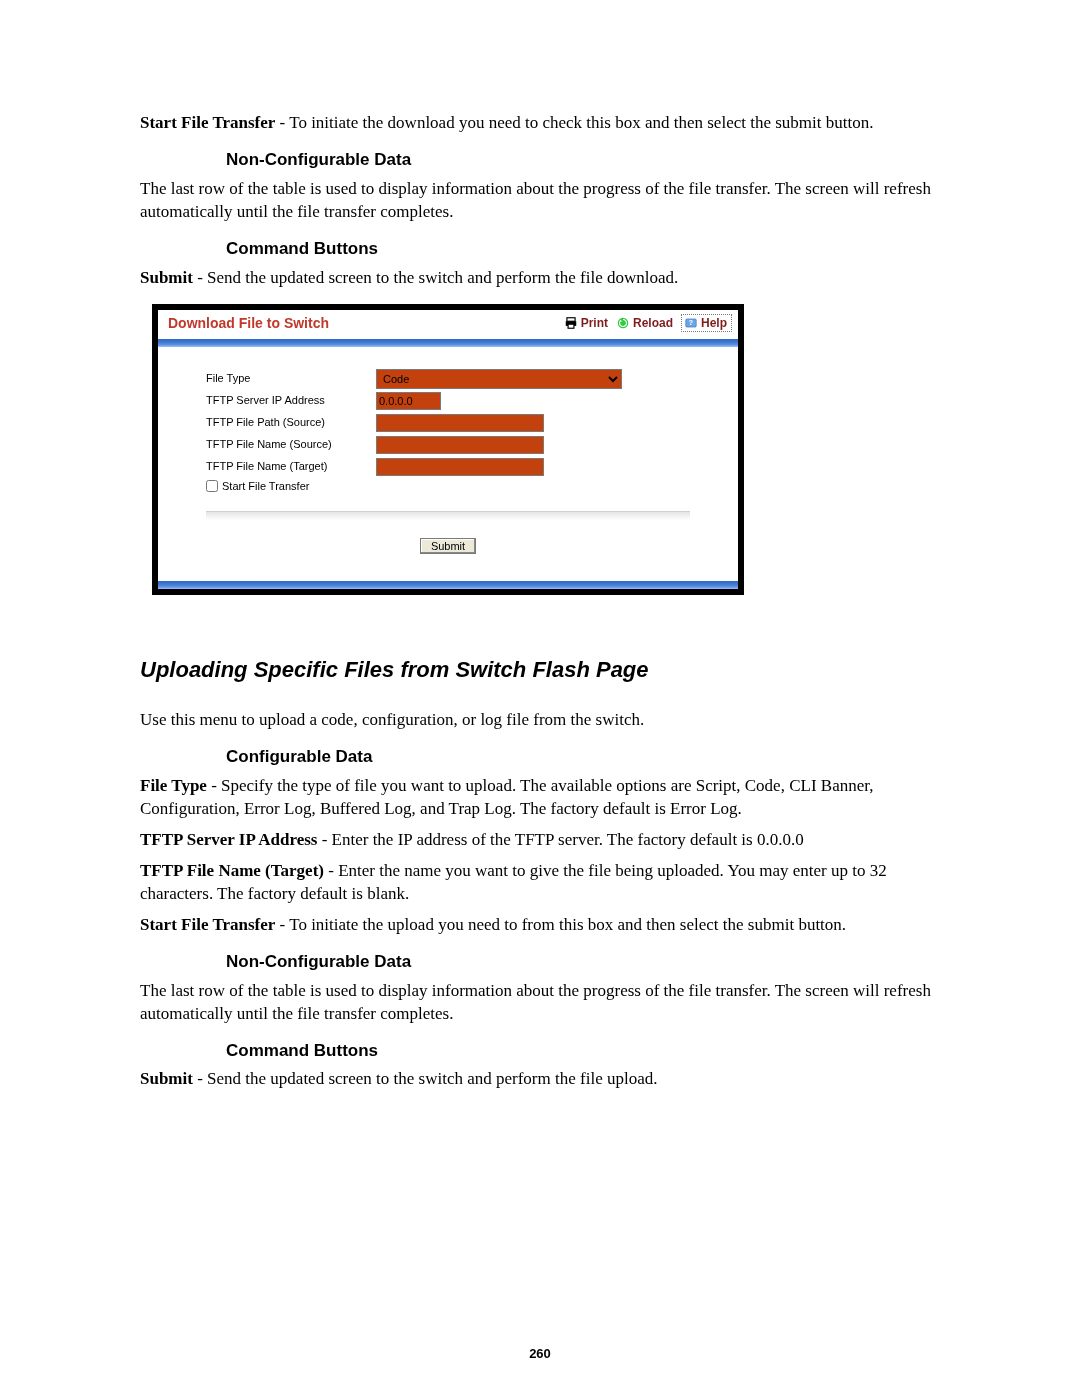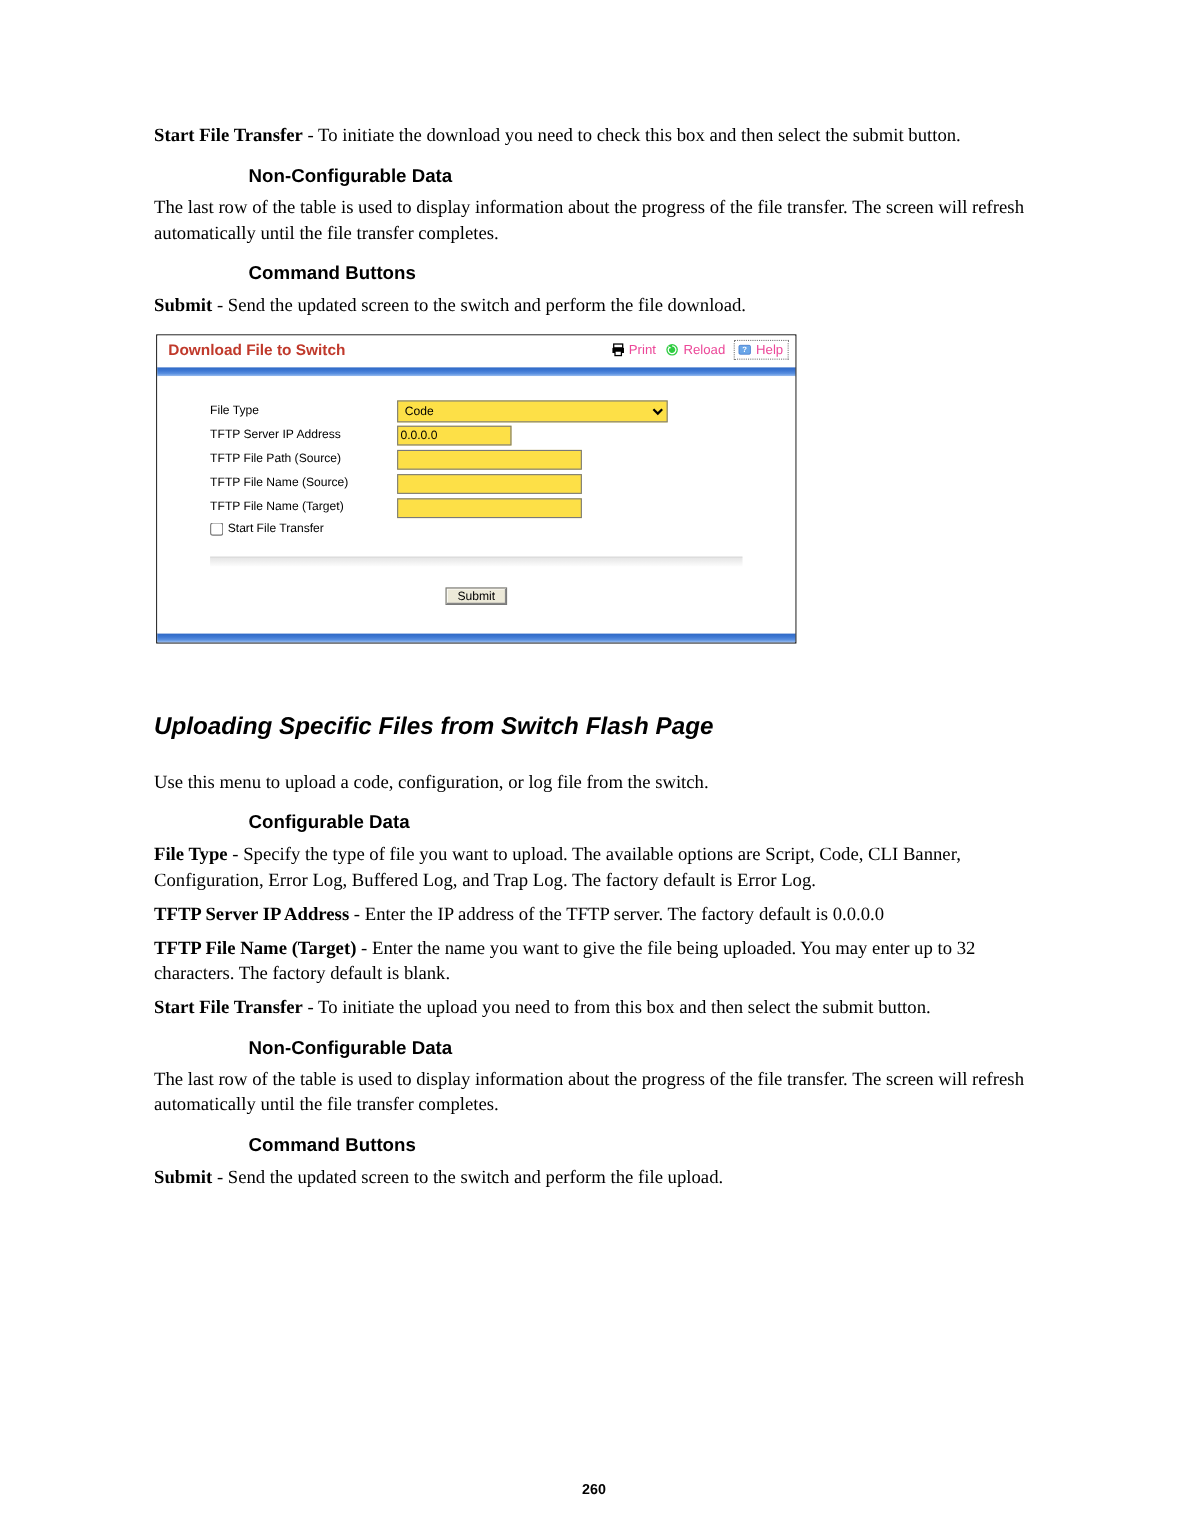--- a/index.html
+++ b/index.html
@@ -36,22 +36,22 @@
     font-style: italic;
     font-weight: bold;
     font-size: 22px;
     margin: 60px 0 25px 0;
   }
   .intro-indent {
     margin-left: 86px;
   }
   .screenshot {
     width: 580px;
-    margin: 14px 0 0 2px;
-    border: 1px solid #000000;
+    margin: 14px 0 0 12px;
+    border: 6px solid #000000;
     background: #fff;
     font-family: Tahoma, Verdana, Arial, sans-serif;
     font-size: 12px;
   }
   .shot-header {
     display: flex;
     align-items: center;
     justify-content: space-between;
     padding: 4px 6px 6px 10px;
     background: #fff;
@@ -68,23 +68,23 @@
     align-items: center;
     gap: 8px;
   }
   .tool {
     display: inline-flex;
     align-items: center;
     gap: 3px;
     cursor: pointer;
   }
   .tool-label {
-    font-weight: normal;
+    font-weight: bold;
     font-size: 12px;
-    color: #ec4899;
+    color: #7f1d1d;
   }
   .help-box {
     border: 1px dotted #7a7a7a;
     padding: 0 4px 0 2px;
   }
   .icon-svg {
     width: 14px;
     height: 14px;
     display: inline-block;
   }
@@ -113,29 +113,29 @@
     font-size: 11px;
     color: #000;
   }
   .form-control select,
   .form-control input[type="text"] {
     font-family: Tahoma, Arial, sans-serif;
     font-size: 11px;
     box-sizing: border-box;
     height: 18px;
     border: 1px solid #7a7a7a;
-    background: #fde047;
+    background: #c2410c;
     padding: 0 2px;
   }
   .form-control select {
     width: 246px;
     height: 20px;
     appearance: auto;
   }
-  .form-control input.short { width: 104px; }
+  .form-control input.short { width: 65px; }
   .form-control input.med { width: 168px; }
   .checkbox-row {
     display: flex;
     align-items: center;
     gap: 4px;
     margin-top: 2px;
   }
   .checkbox-row input[type="checkbox"] {
     width: 12px; height: 12px; margin: 0;
   }

